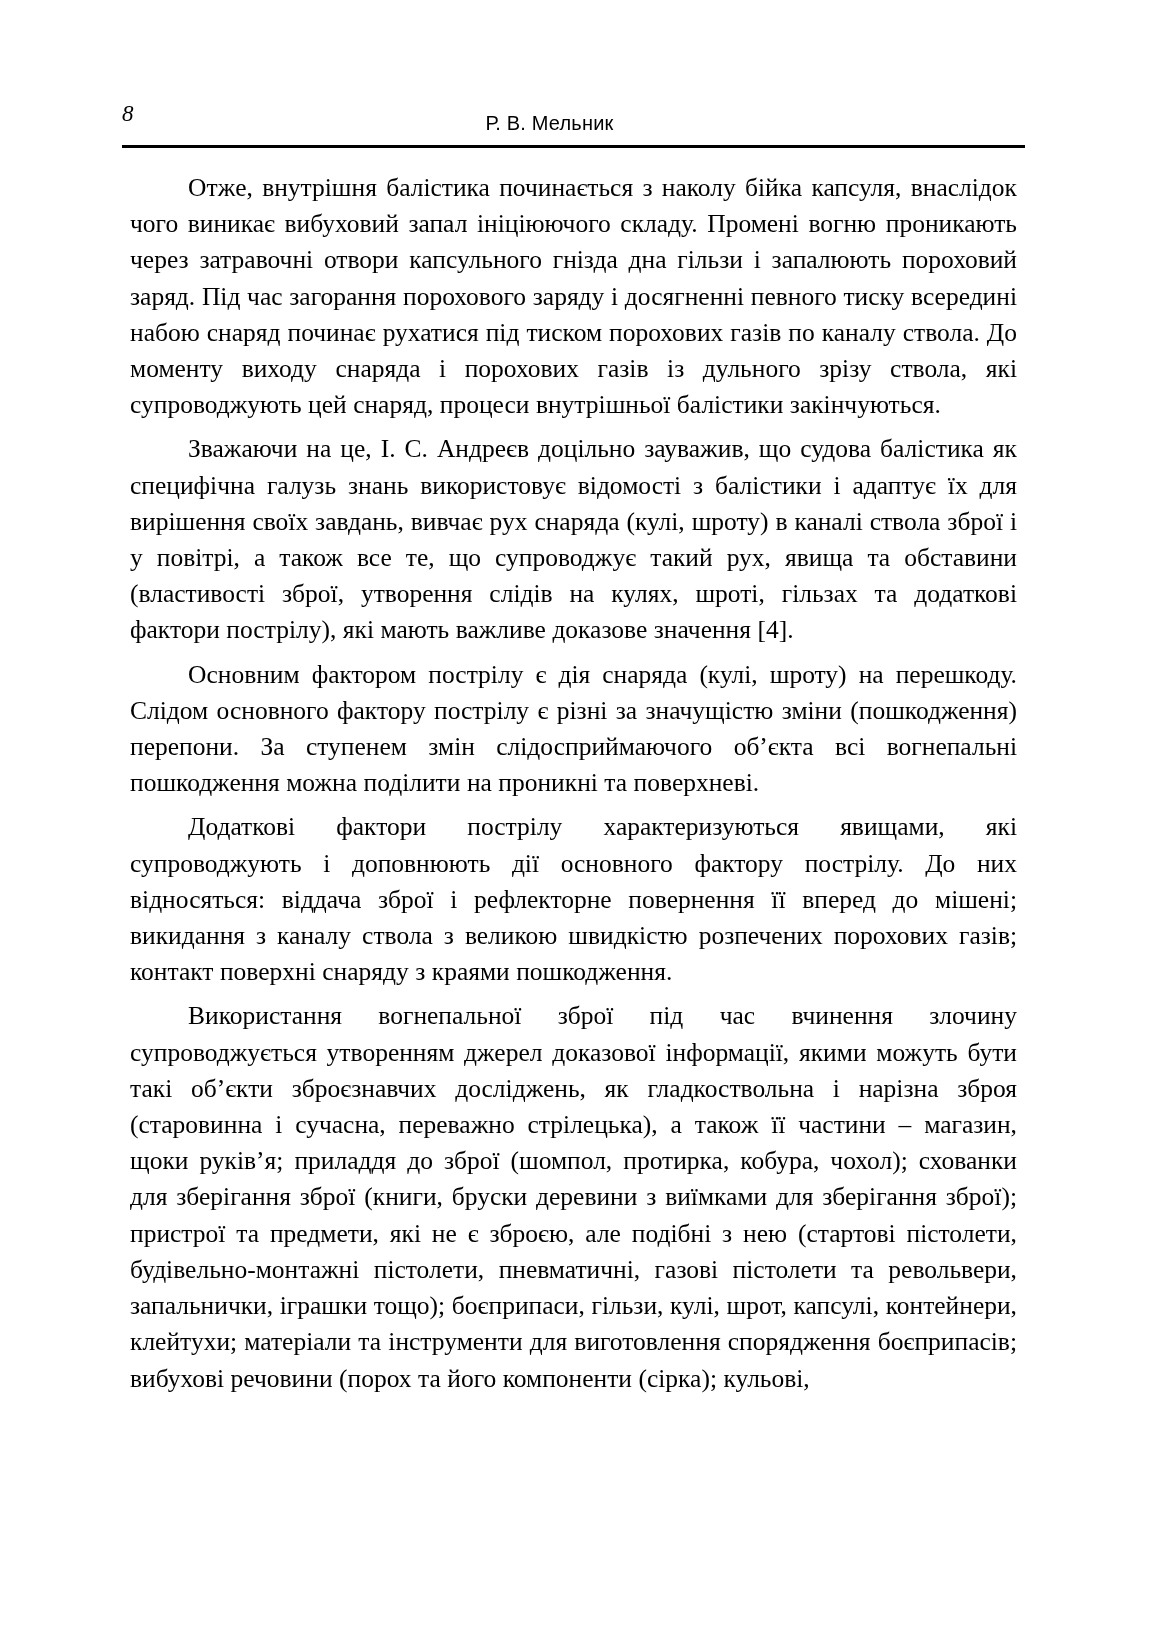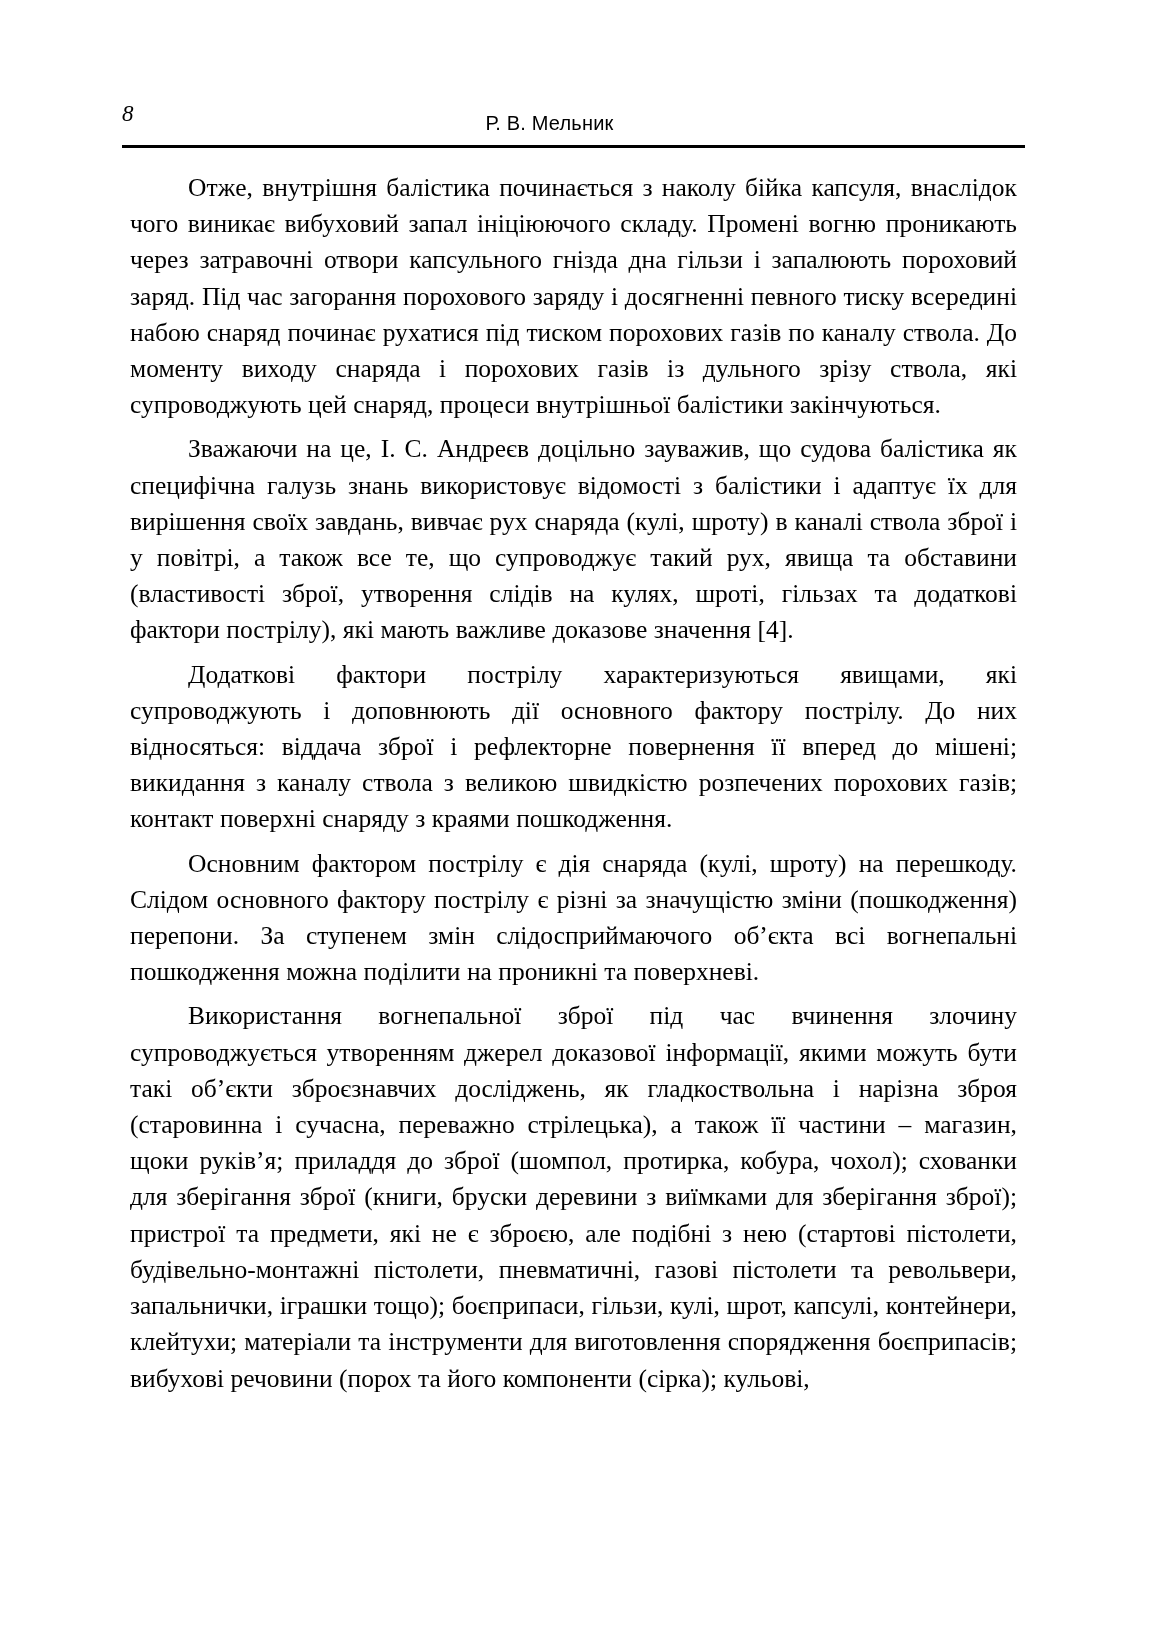--- a/index.html
+++ b/index.html
@@ -89,19 +89,19 @@
 
     <div class="running-head">
       <span class="folio">8</span>
       <span class="head-title">Р. В. Мельник</span>
       <div class="head-rule"></div>
     </div>
 
     <div class="body-text">
       <p class="para">Отже, внутрішня балістика починається з наколу бійка капсуля, внаслідок чого виникає вибуховий запал ініціюючого складу. Промені вогню проникають через затравочні отвори капсульного гнізда дна гільзи і запалюють пороховий заряд. Під час загорання порохового заряду і досягненні певного тиску всередині набою снаряд починає рухатися під тиском порохових газів по каналу ствола. До моменту виходу снаряда і порохових газів із дульного зрізу ствола, які супроводжують цей снаряд, процеси внутрішньої балістики закінчуються.</p>
       <p class="para">Зважаючи на це, І. С. Андреєв доцільно зауважив, що судова балістика як специфічна галузь знань використовує відомості з балістики і адаптує їх для вирішення своїх завдань, вивчає рух снаряда (кулі, шроту) в каналі ствола зброї і у повітрі, а також все те, що супроводжує такий рух, явища та обставини (властивості зброї, утворення слідів на кулях, шроті, гільзах та додаткові фактори пострілу), які мають важливе доказове значення [4].</p>
+      <p class="para">Основним фактором пострілу є дія снаряда (кулі, шроту) на перешкоду. Слідом основного фактору пострілу є різні за значущістю зміни (пошкодження) перепони. За ступенем змін слідосприймаючого об’єкта всі вогнепальні пошкодження можна поділити на проникні та поверхневі.</p>
       <p class="para">Додаткові фактори пострілу характеризуються явищами, які супроводжують і доповнюють дії основного фактору пострілу. До них відносяться: віддача зброї і рефлекторне повернення її вперед до мішені; викидання з каналу ствола з великою швидкістю розпечених порохових газів; контакт поверхні снаряду з краями пошкодження.</p>
-      <p class="para">Основним фактором пострілу є дія снаряда (кулі, шроту) на перешкоду. Слідом основного фактору пострілу є різні за значущістю зміни (пошкодження) перепони. За ступенем змін слідосприймаючого об’єкта всі вогнепальні пошкодження можна поділити на проникні та поверхневі.</p>
       <p class="para">Використання вогнепальної зброї під час вчинення злочину супроводжується утворенням джерел доказової інформації, якими можуть бути такі об’єкти зброєзнавчих досліджень, як гладкоствольна і нарізна зброя (старовинна і сучасна, переважно стрілецька), а також її частини – магазин, щоки руків’я; приладдя до зброї (шомпол, протирка, кобура, чохол); схованки для зберігання зброї (книги, бруски деревини з виїмками для зберігання зброї); пристрої та предмети, які не є зброєю, але подібні з нею (стартові пістолети, будівельно-монтажні пістолети, пневматичні, газові пістолети та револьвери, запальнички, іграшки тощо); боєприпаси, гільзи, кулі, шрот, капсулі, контейнери, клейтухи; матеріали та інструменти для виготовлення спорядження боєприпасів; вибухові речовини (порох та його компоненти (сірка); кульові,</p>
     </div>
 
   </div>
 </div>
 
 </body></html>

